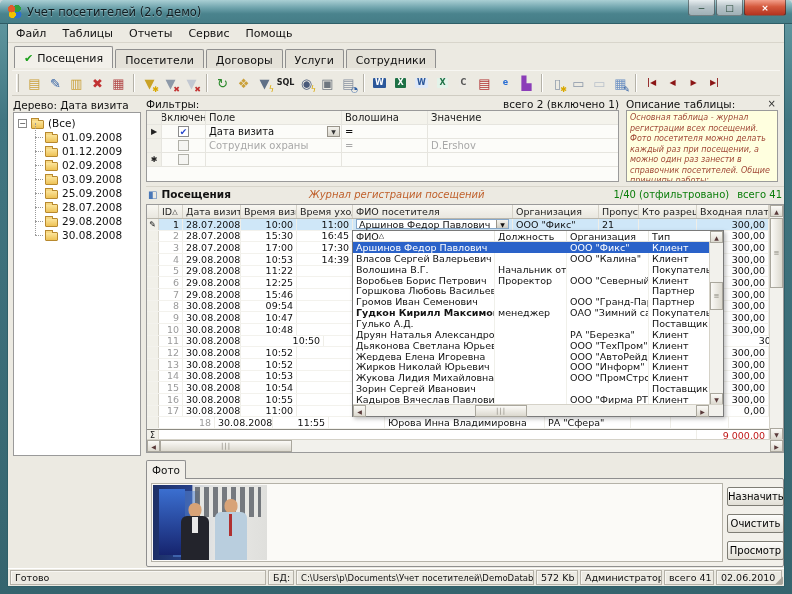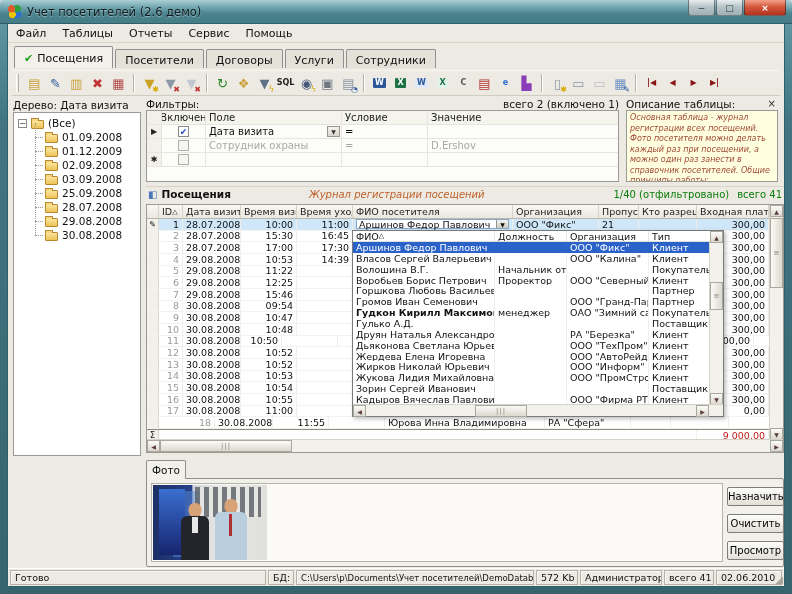--- a/index.html
+++ b/index.html
@@ -345,21 +345,21 @@
 
     <div class="filters-head">
       <span>Фильтры:</span>
       <span>всего 2 (включено 1)</span>
     </div>
     <div class="filter-grid" id="filtergrid">
         <div class="fg-row hdr">
           <span class="fg-cell fg-sel"></span>
           <span class="fg-cell fg-en">Включен</span>
           <span class="fg-cell fg-field">Поле</span>
-          <span class="fg-cell fg-cond">Условие</span>
+          <span class="fg-cell fg-cond">Волошина</span>
           <span class="fg-cell fg-val">Значение</span>
         </div>
         <div class="fg-row">
           <span class="fg-cell fg-sel">▶</span>
           <span class="fg-cell fg-en">
             <span class="cbx">✔</span>
           </span>
           <span class="fg-cell fg-field">Дата визита<span class="combo-btn">▼</span></span>
           <span class="fg-cell fg-cond">=</span>
         </div>
@@ -537,21 +537,21 @@
             <span class="t-cell" style="width: 160px;"></span>
             <span class="t-cell" style="width: 86px;"></span>
             <span class="t-cell" style="width: 40px;"></span>
             <span class="t-cell" style="width: 58px;"></span>
             <span class="t-cell r" style="width: 72px;">300,00</span>
           </div>
           <div class="t-row">
             <span class="t-cell selc" style="width: 12px;"></span>
             <span class="t-cell idc" style="width: 24px;">11</span>
             <span class="t-cell" style="width: 58px;">30.08.2008</span>
-            <span class="t-cell r" style="width: 41px;">10:50</span>
+            <span class="t-cell r" style="width: 56px; margin-left: 27px;">10:50</span>
             <span class="t-cell r" style="width: 56px;"></span>
             <span class="t-cell" style="width: 160px;"></span>
             <span class="t-cell" style="width: 86px;"></span>
             <span class="t-cell" style="width: 40px;"></span>
             <span class="t-cell" style="width: 58px;"></span>
             <span class="t-cell r" style="width: 72px;">300,00</span>
           </div>
           <div class="t-row">
             <span class="t-cell selc" style="width: 12px;"></span>
             <span class="t-cell idc" style="width: 24px;">12</span>

